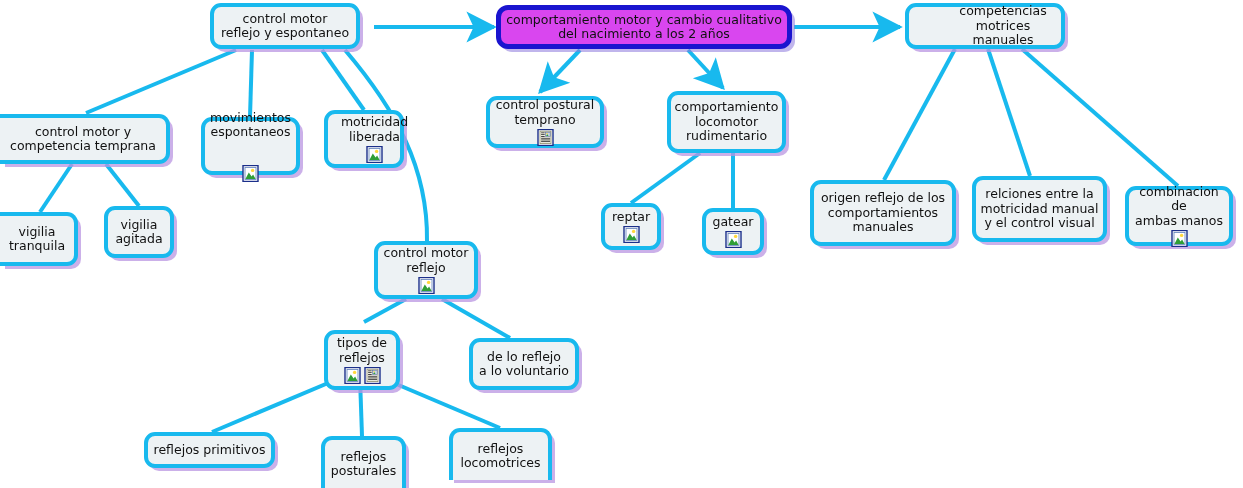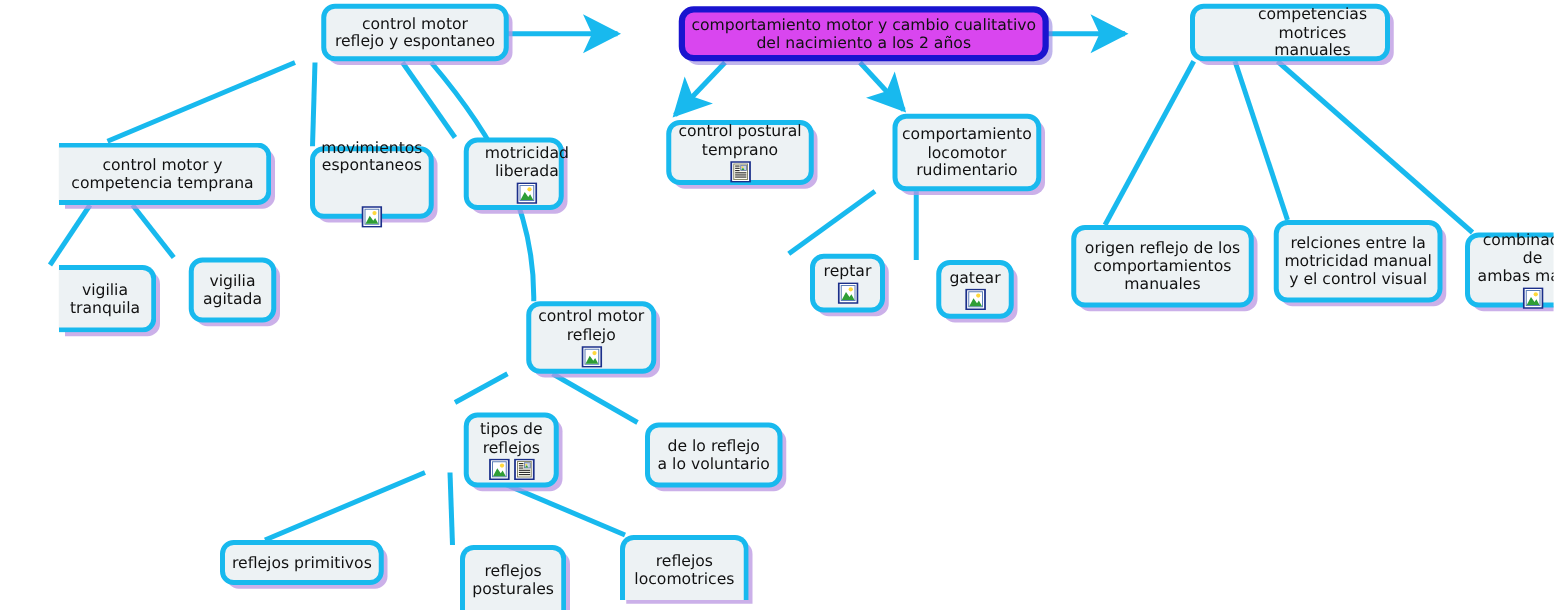--- a/index.html
+++ b/index.html
@@ -31,21 +31,20 @@
     display: flex;
     flex-direction: column;
     align-items: center;
     justify-content: center;
     text-align: center;
     color: #111111;
     font-size: 12.5px;
     line-height: 14.5px;
     box-shadow: 4px 4px 0 -1px rgba(186,150,226,0.75);
     z-index: 5;
-    margin-left: 47px;
   }
   .node.root {
     border: 5px solid #1a14cf;
     background: #d946ef;
     border-radius: 12px;
     box-shadow: 4px 4px 0 -1px rgba(140,120,220,0.55);
   }
   .node-label {
     display: block;
     padding: 0 4px;
@@ -270,21 +269,21 @@
               <rect x="4.1" y="10.5" width="9" height="0.9"></rect>
               <rect x="4.1" y="12.2" width="9" height="0.9"></rect>
             </g>
           </svg>
         </div>
       </div>
       <div class="node" style="left: 469px; top: 338px; width: 110px; height: 52px;">
         <span class="node-label">de lo reflejo
 a lo voluntario</span>
       </div>
-      <div class="node" style="left: 129px; top: 432px; width: 131px; height: 36px;">
+      <div class="node" style="left: 144px; top: 432px; width: 131px; height: 36px;">
         <span class="node-label">reflejos primitivos</span>
       </div>
       <div class="node clip-bottom" style="left: 321px; top: 436px; width: 85px; height: 52px;">
         <span class="node-label">reflejos
 posturales</span>
       </div>
       <div class="node clip-bottom" style="left: 449px; top: 428px; width: 103px; height: 52px;">
         <span class="node-label">reflejos
 locomotrices</span>
       </div>

